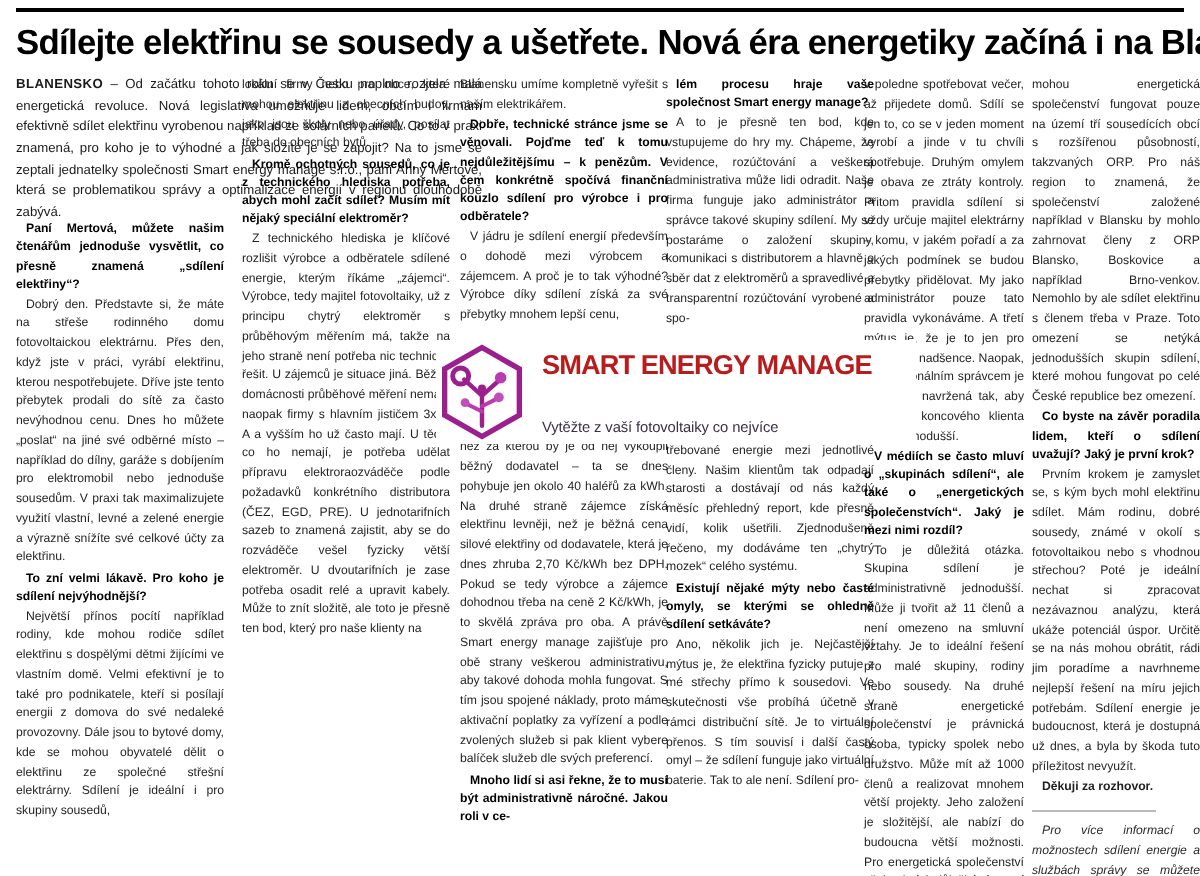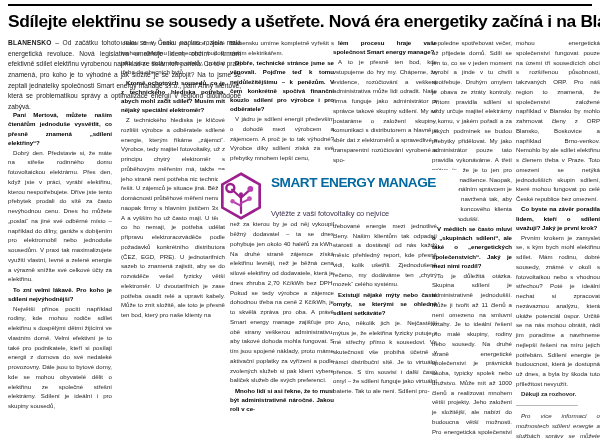--- a/index.html
+++ b/index.html
@@ -107,21 +107,21 @@
     align-items: center;
     gap: 7px;
     z-index: 5;
   }
   .logo-mark { width: 46px; height: 48px; flex: 0 0 46px; }
   .logo-text { padding-top: 2px; }
   .logo-title {
     font-size: 13.6px;
     font-weight: bold;
     letter-spacing: -0.45px;
-    color: #0369a1;
+    color: #b91c1c;
     line-height: 1;
     white-space: nowrap;
   }
   .logo-tag {
     font-size: 7.4px;
     color: #3b2f4a;
     letter-spacing: -0.05px;
     margin-top: 20px;
     white-space: nowrap;
   }

